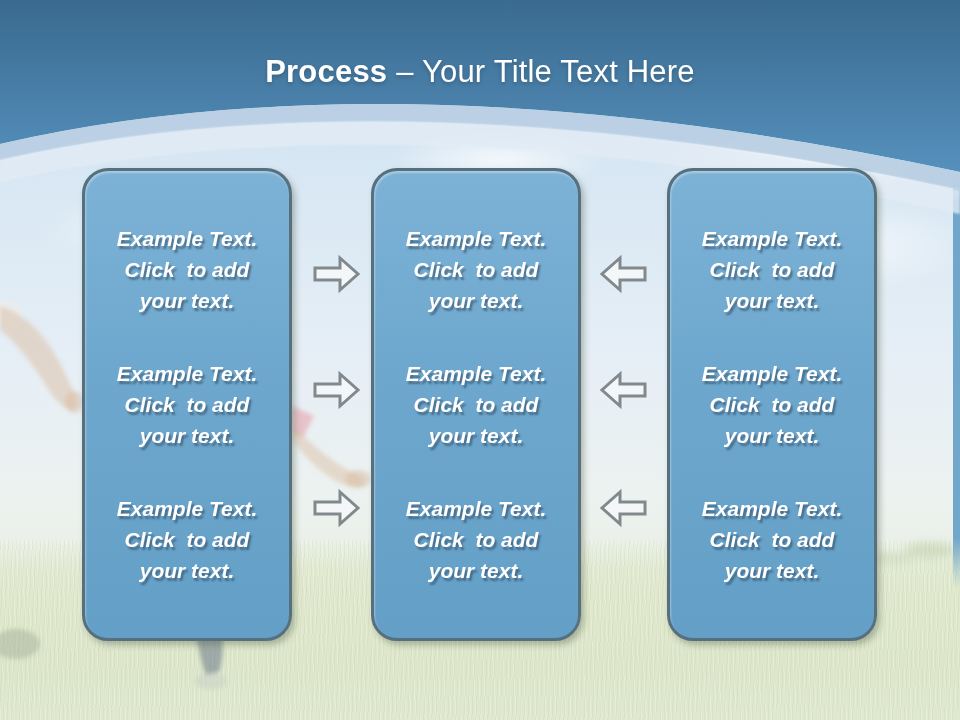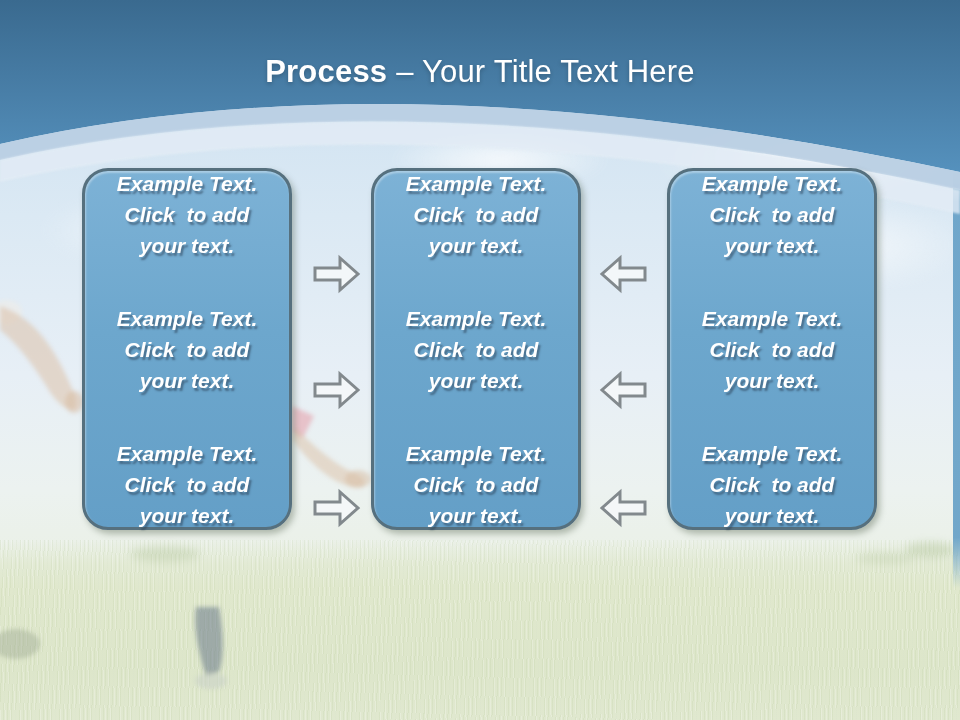--- a/index.html
+++ b/index.html
@@ -29,21 +29,21 @@
     background:linear-gradient(180deg,rgba(100,159,198,0) 0%,rgba(100,159,198,.9) 8%,rgba(100,159,198,.9) 88%,rgba(100,159,198,0) 100%);}
   .photo-frags{position:absolute;inset:0;pointer-events:none;}
   
   .header-svg{position:absolute;inset:0;}
   
   .title{position:absolute;top:54px;left:0;right:0;text-align:center;color:#ffffff;
     font-size:31px;line-height:36px;letter-spacing:.2px;text-shadow:0 2px 4px rgba(0,0,0,.22);}
   .title .em{font-weight:bold;}
   .title .rest{font-weight:normal;margin-left:9px;}
   
-  .box{position:absolute;top:168px;width:210px;height:362px;box-sizing:border-box;
+  .box{position:absolute;top:168px;width:210px;height:473px;box-sizing:border-box;
     border:3px solid #56707e;border-radius:26px;
     background:linear-gradient(180deg,#7db2d6 0%,#6da7cd 45%,#649fc7 100%);
     box-shadow:3px 4px 6px rgba(75,92,72,.38), inset 1px 2px 2px rgba(255,255,255,.35);
     display:flex;flex-direction:column;justify-content:center;align-items:center;}
   .box-left{left:82px;} .box-middle{left:371px;} .box-right{left:667px;}
   .block{text-align:center;color:#ffffff;font-style:italic;font-weight:bold;
     font-size:21px;line-height:31px;text-shadow:2px 3px 2px rgba(42,62,84,.55);}
   .block + .block{margin-top:42px;}
   .ln{display:block;white-space:pre;}
   

